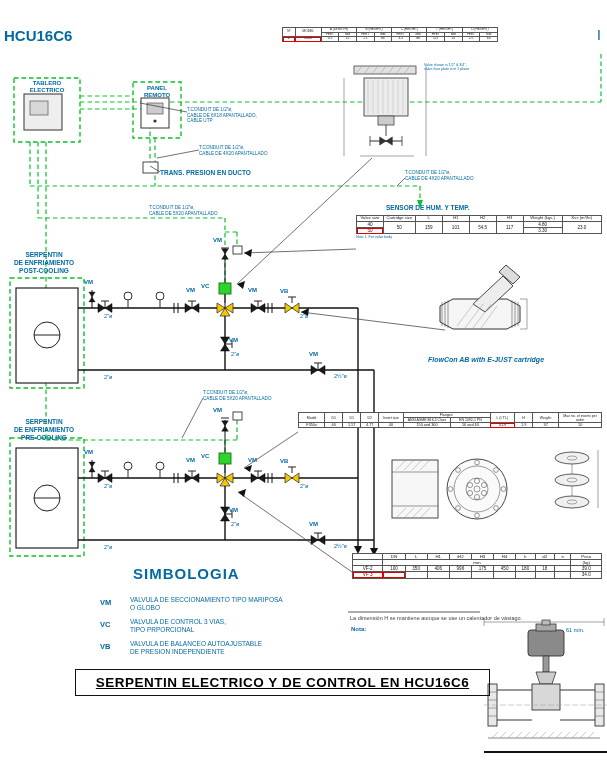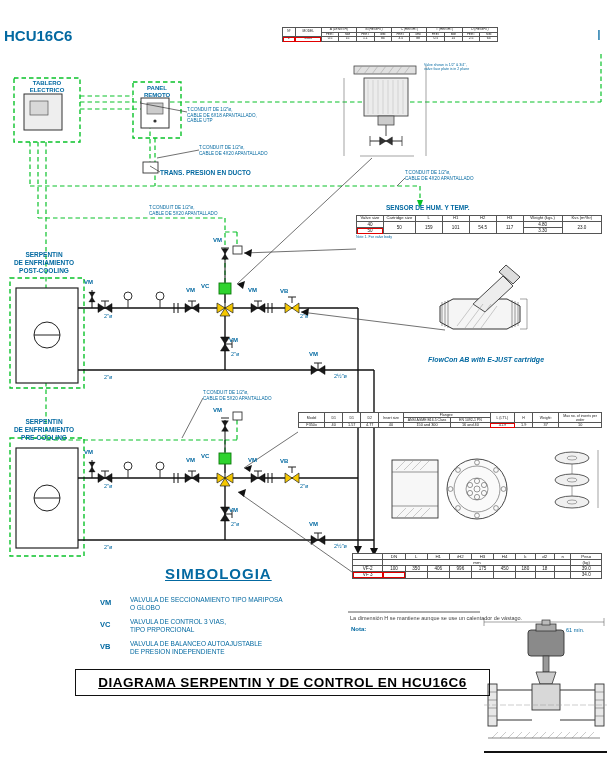--- a/index.html
+++ b/index.html
@@ -20,21 +20,21 @@
   .dt { border-collapse:collapse; table-layout:fixed; width:100%; background:#fff; }
   .dt th,.dt td { border:0.6px solid #555; text-align:center; padding:0 1px; font-weight:normal; color:#1a1a1a; overflow:hidden; line-height:1.15; }
   .t-top { font-size:3.4px; } .t-top th { font-size:3.2px; }
   .t-valve { font-size:4.6px; } .t-valve th { font-size:4.2px; }
   .t-flow { font-size:3.8px; } .t-flow th { font-size:3.5px; }
   .t-vf { font-size:4.6px; } .t-vf th { font-size:4.4px; }
   .redcell { outline:1.2px solid #e10000; outline-offset:-1px; }
   .titlebox { position:absolute; left:75px; top:669px; width:415px; height:27px;
               border:1.5px solid #111; display:flex; align-items:center; justify-content:center; }
   .titlebox span { font-weight:bold; font-size:13.5px; text-decoration:underline; letter-spacing:0.5px; }
-  .simb-title { text-decoration:underline; letter-spacing:1px;margin-left:32px; }
+  .simb-title { letter-spacing:1px; }
   
   .pipe { stroke:#111; stroke-width:1.4; fill:none; }
   .pipe2 { stroke:#111; stroke-width:1; fill:none; }
   .thin { stroke:#333; stroke-width:0.7; fill:none; }
   .dim { stroke:#666; stroke-width:0.6; fill:none; }
   .hatch { stroke:#999; stroke-width:0.5; fill:none; }
   .wire { stroke:#0ac22a; stroke-width:1.2; fill:none; stroke-dasharray:4.5 3; }
   .gbox { stroke:#0ac22a; stroke-width:1.4; fill:none; stroke-dasharray:4.5 3; }
   .yel { fill:#f6c800; stroke:#222; stroke-width:0.7; }
   .blk { fill:#111; }
@@ -548,16 +548,16 @@
   <div class="lbl f65 ml" style="left:130px;top:596px">VALVULA DE SECCIONAMIENTO TIPO MARIPOSA
 O GLOBO</div>
   <div class="lbl f8 b" style="left:100px;top:620px">VC</div>
   <div class="lbl f65 ml" style="left:130px;top:618px">VALVULA DE CONTROL 3 VIAS,
 TIPO PRPORCIONAL</div>
   <div class="lbl f8 b" style="left:100px;top:642px">VB</div>
   <div class="lbl f65 ml" style="left:130px;top:640px">VALVULA DE BALANCEO AUTOAJUSTABLE
 DE PRESION INDEPENDIENTE</div>
 
   <div class="titlebox">
-    <span>DIAGRAMA SERPENTIN Y DE CONTROL EN HCU16C6</span>
+    <span>SERPENTIN ELECTRICO Y DE CONTROL EN HCU16C6</span>
   </div>
 
 </div>
 
 </body></html>

